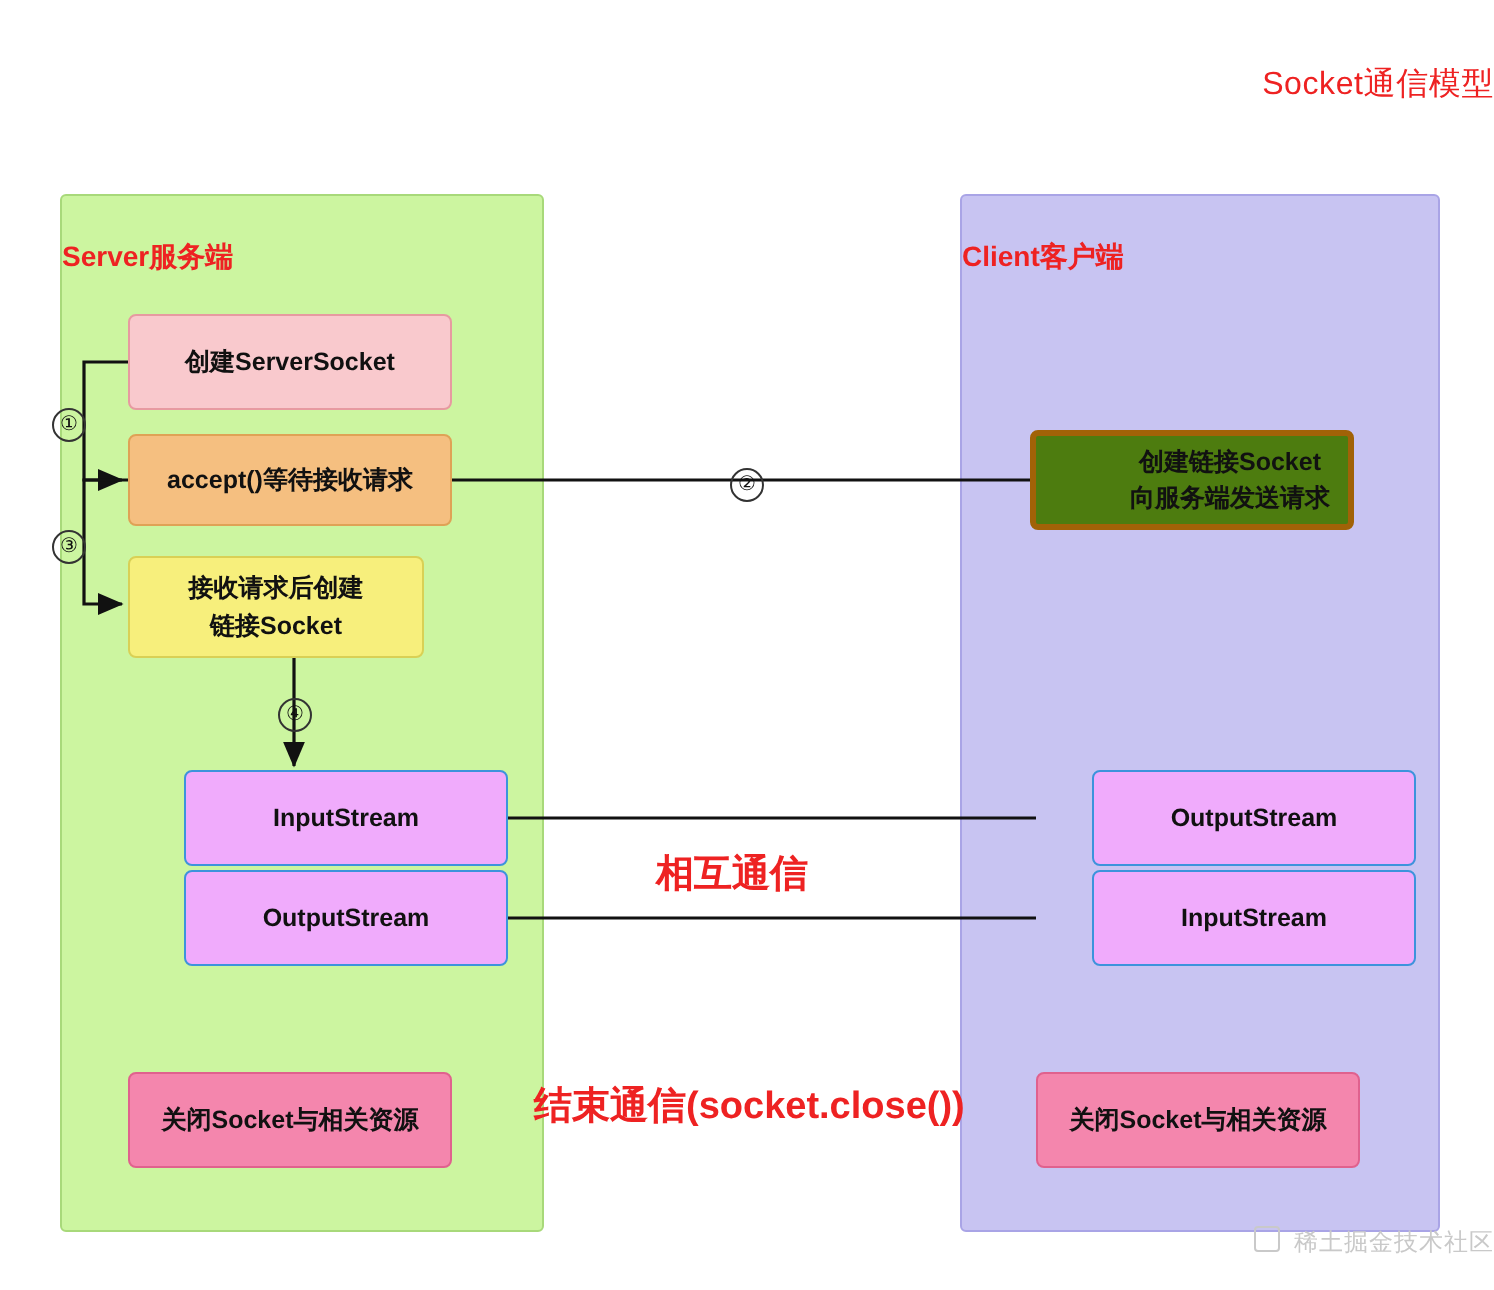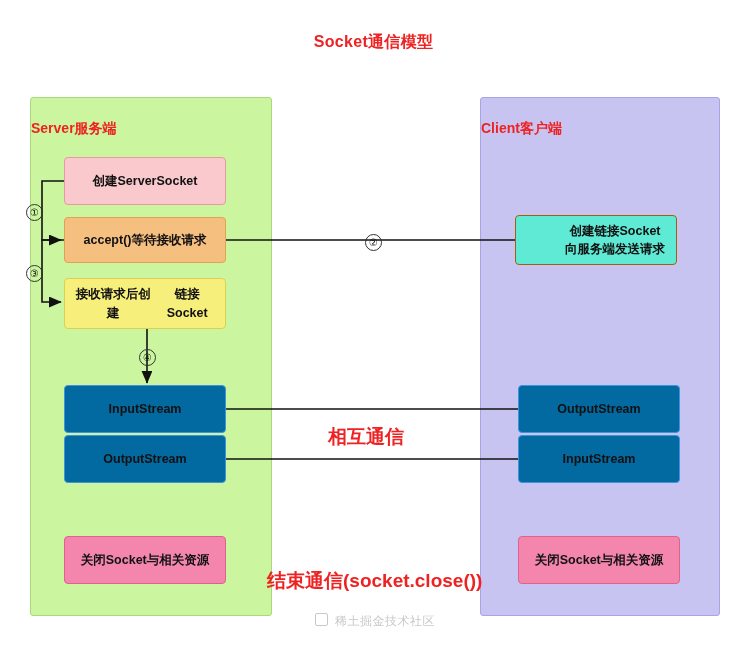--- a/index.html
+++ b/index.html
@@ -8,24 +8,24 @@
     background:#ffffff;
     font-family:"Liberation Sans","DejaVu Sans",sans-serif;
     position:relative;
     overflow:hidden;
   }
   .canvas{position:absolute;left:0;top:0;width:747px;height:645px;}
 
   .title{
     position:absolute;
     left:0;top:32px;width:747px;
-    text-align:center;
+    text-align:right;
     color:#ee2222;
     font-size:16px;
-    font-weight:bold;
+    font-weight:normal;
     letter-spacing:.3px;
   }
 
   .panel{
     position:absolute;
     border-radius:3px;
   }
   .panel-server{
     left:30px;top:97px;width:240px;height:517px;
     background:#ccf5a0;
@@ -56,23 +56,23 @@
     font-size:12.5px;
     font-weight:bold;
     color:#111;
     line-height:1.45;
     box-sizing:border-box;
     padding:2px 6px;
   }
   .b-pink{background:#f9c9cd;border:1px solid #e79aa1;}
   .b-orange{background:#f5bf80;border:1px solid #dfa256;}
   .b-yellow{background:#f7ef7c;border:1px solid #d9d055;}
-  .b-blue{background:#0369a1;border:1px solid #3d93dc;}
+  .b-blue{background:#f0abfc;border:1px solid #3d93dc;margin-left:28px;}
   .b-rose{background:#f486ad;border:1px solid #e0618e;margin-top:16px;}
-  .b-green{background:#5eead4;border:1px solid #a16207;padding-left:44px;}
+  .b-green{background:#4d7c0f;border:3px solid #a16207;padding-left:44px;}
 
   .lbl-red{
     position:absolute;
     color:#ee2222;
     font-size:19px;
     font-weight:bold;
     white-space:nowrap;
   }
 
   .circ{
@@ -83,21 +83,21 @@
     font-size:10px;
     color:#111;
     display:flex;align-items:center;justify-content:center;
     background:transparent;
     font-family:"DejaVu Sans",sans-serif;
   }
 
   .wm{
     position:absolute;
     left:0;top:612px;width:747px;
-    text-align:center;
+    text-align:right;
     color:#c9c9c9;
     font-size:12px;
     letter-spacing:.5px;
   }
   .wm-ico{
     display:inline-block;
     width:11px;height:11px;
     border:1px solid #c9c9c9;
     border-radius:2px;
     position:relative;
@@ -141,21 +141,21 @@
   </svg>
 
   <div class="box b-pink" style="left:64px;top:157px;width:162px;height:48px;">
     <span>创建ServerSocket</span>
   </div>
 
   <div class="box b-orange" style="left:64px;top:217px;width:162px;height:46px;">
     <span>accept()等待接收请求</span>
   </div>
 
-  <div class="box b-yellow" style="left:64px;top:278px;width:162px;height:51px;flex-direction:row;">
+  <div class="box b-yellow" style="left:64px;top:278px;width:148px;height:51px;flex-direction:column;">
     <span>接收请求后创建</span>
     <span>链接Socket</span>
   </div>
 
   <div class="box b-blue" style="left:64px;top:385px;width:162px;height:48px;">
     <span>InputStream</span>
   </div>
 
   <div class="box b-blue" style="left:64px;top:435px;width:162px;height:48px;">
     <span>OutputStream</span>
@@ -181,20 +181,20 @@
   <div class="box b-rose" style="left:518px;top:520px;width:162px;height:48px;">
     <span>关闭Socket与相关资源</span>
   </div>
 
   <div class="circ" style="left:26px;top:204px;">①</div>
   <div class="circ" style="left:365px;top:234px;">②</div>
   <div class="circ" style="left:26px;top:265px;">③</div>
   <div class="circ" style="left:139px;top:349px;">④</div>
 
   <div class="lbl-red" style="left:328px;top:424px;">相互通信</div>
-  <div class="lbl-red" style="left:267px;top:540px;margin-top:28px;">结束通信(socket.close())</div>
+  <div class="lbl-red" style="left:267px;top:540px;">结束通信(socket.close())</div>
 
   <div class="wm">
     <span class="wm-ico"></span>
     <span>稀土掘金技术社区</span>
   </div>
 
 </div>
 
 </body></html>

